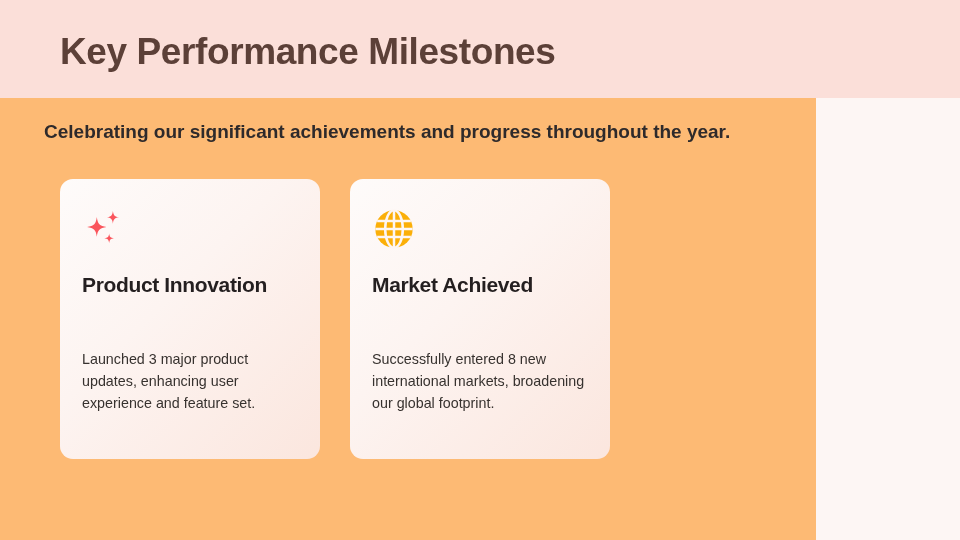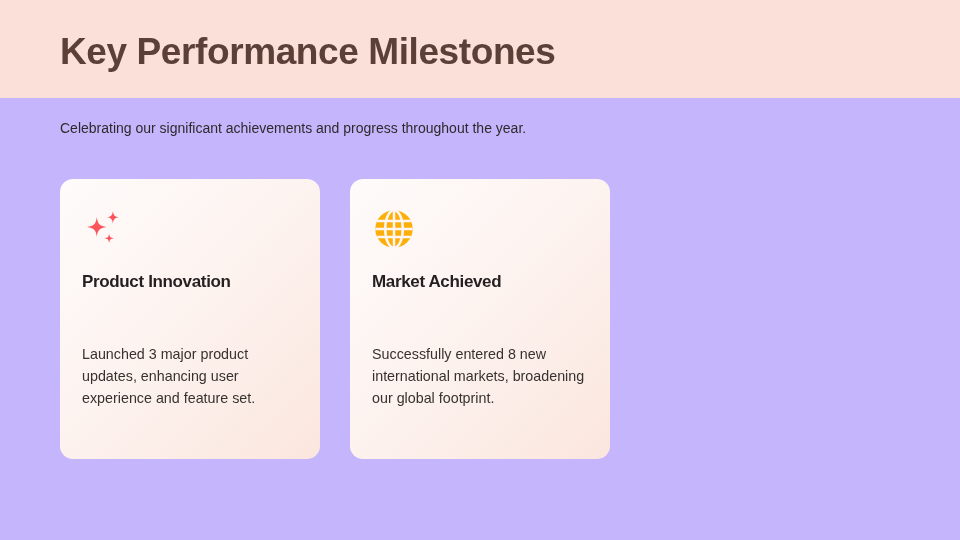--- a/index.html
+++ b/index.html
@@ -10,23 +10,23 @@
     width: 960px;
     height: 540px;
     overflow: hidden;
     background: #fdf6f4;
     font-family: "Liberation Sans", sans-serif;
     -webkit-font-smoothing: antialiased;
   }
 
   .slide {
     position: relative;
-    width: 960px;
+    width: 816px;
     height: 540px;
-    background: #c4b5fd;
+    background: #fdba74;
     box-sizing: border-box;
     padding-left: 9px;
   }
 
   
   .header-band {
     position: absolute;
     left: 0;
     top: 0;
     width: 960px;
@@ -42,25 +42,25 @@
     font-weight: bold;
     letter-spacing: -0.4px;
     color: #5c4038;
     line-height: 1.15;
     white-space: nowrap;
   }
 
   
   .subtitle {
     position: absolute;
-    left: 60px;
+    left: 44px;
     top: 119px;
     margin: 0;
-    font-size: 14px;
-    font-weight: normal;
+    font-size: 19px;
+    font-weight: bold;
     color: #2e2a2b;
     line-height: 1.35;
     white-space: nowrap;
   }
 
   
   .cards-row {
     position: absolute;
     left: 60px;
     top: 179px;
@@ -89,21 +89,21 @@
     margin: 0 0 0 -1px;
   }
   .card-icon svg {
     display: block;
     width: 46px;
     height: 46px;
   }
 
   .card-title {
     margin: 20px 0 0 0;
-    font-size: 17px;
+    font-size: 21px;
     font-weight: bold;
     letter-spacing: -0.35px;
     color: #241f20;
     line-height: 1.2;
     white-space: nowrap;
   }
 
   .card-desc {
     margin: 52px 0 0 0;
     font-size: 14.3px;

